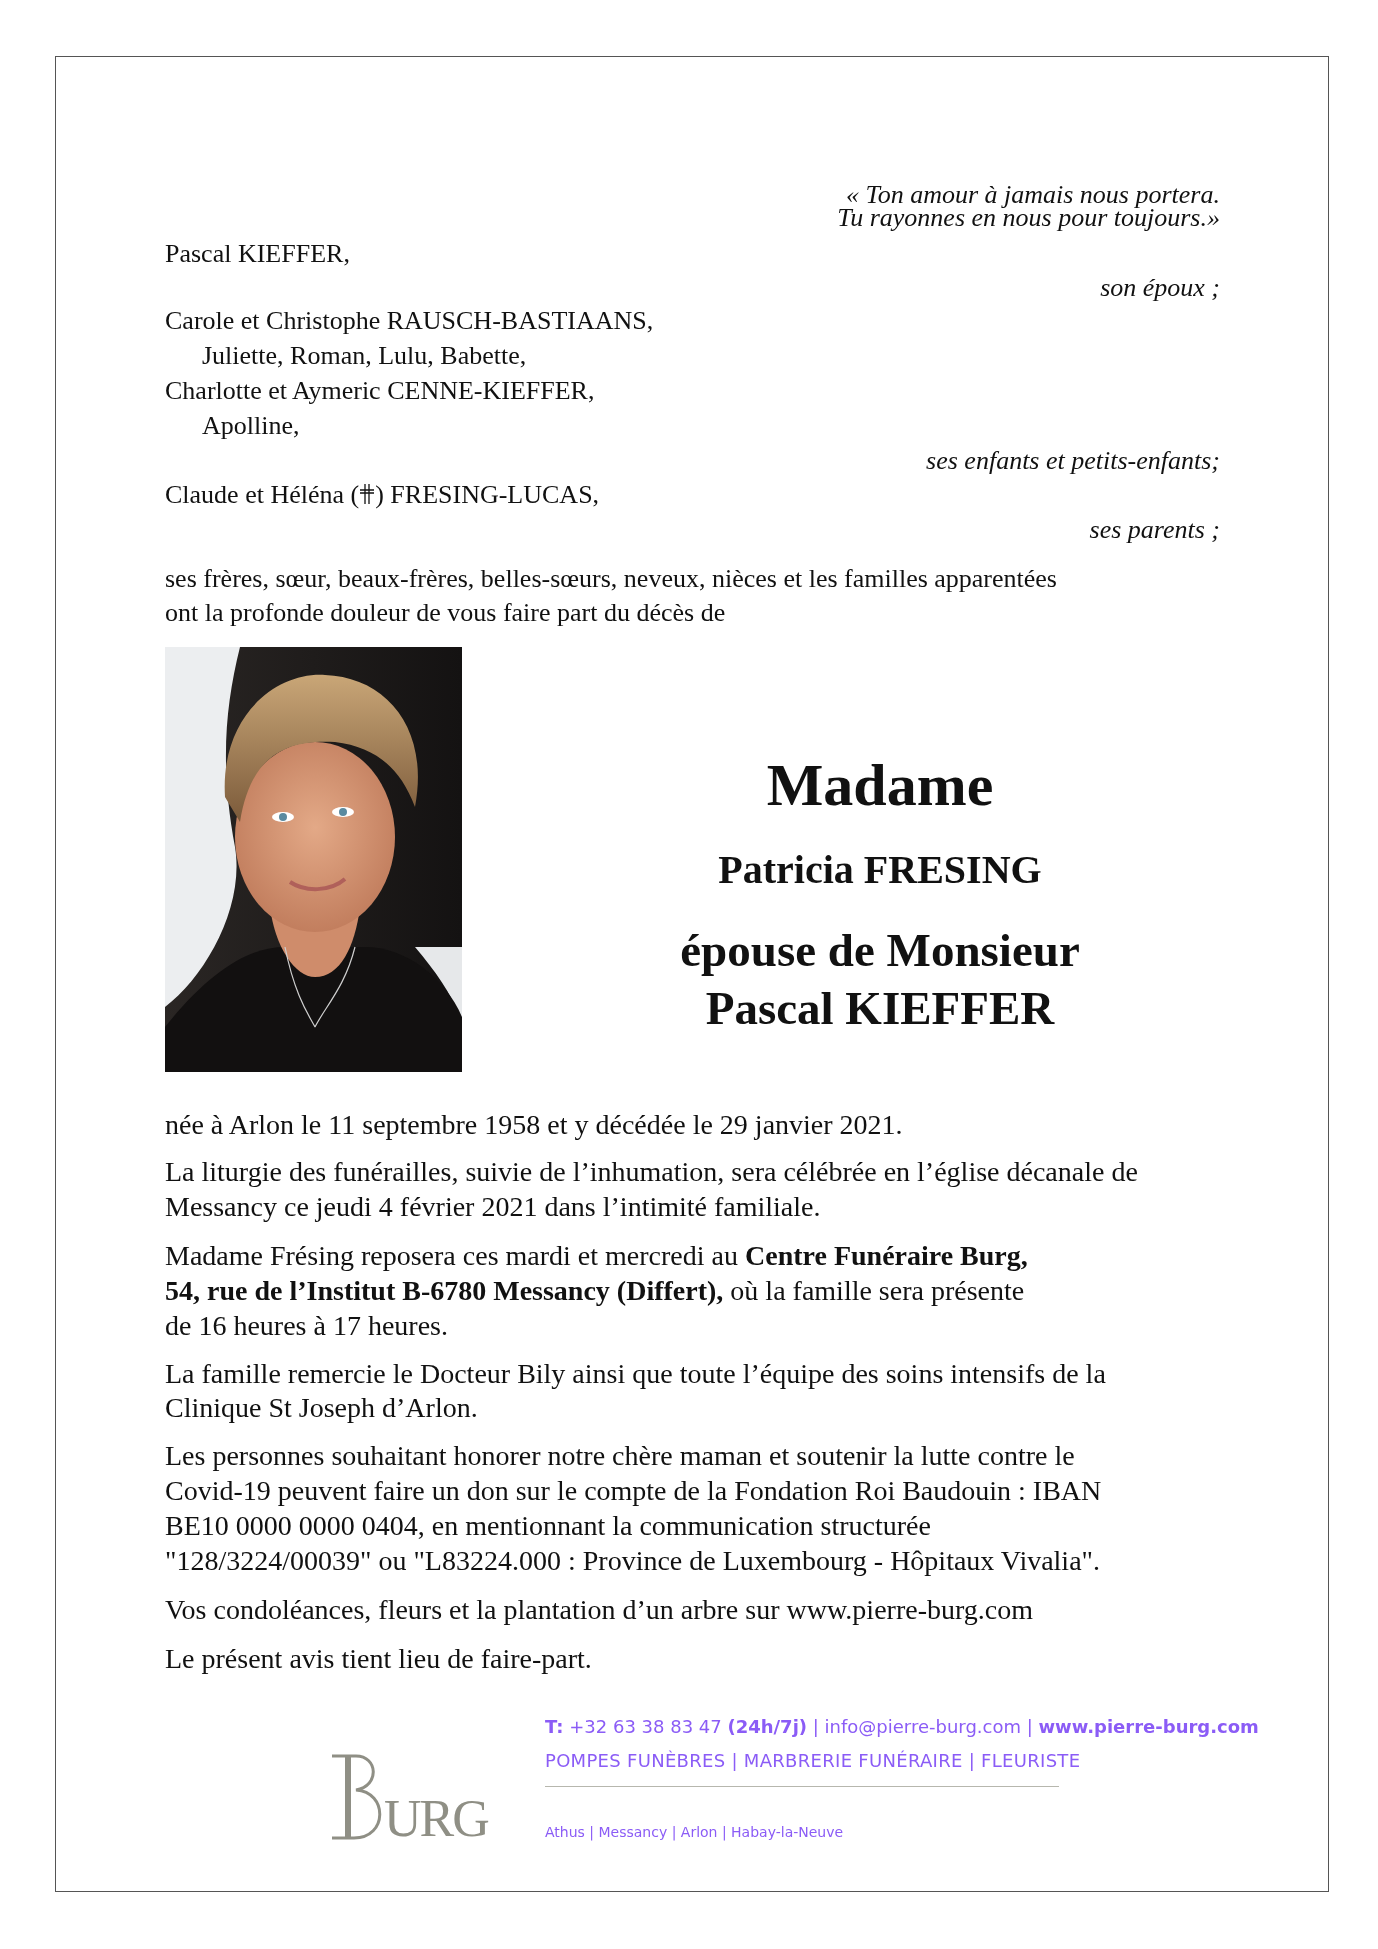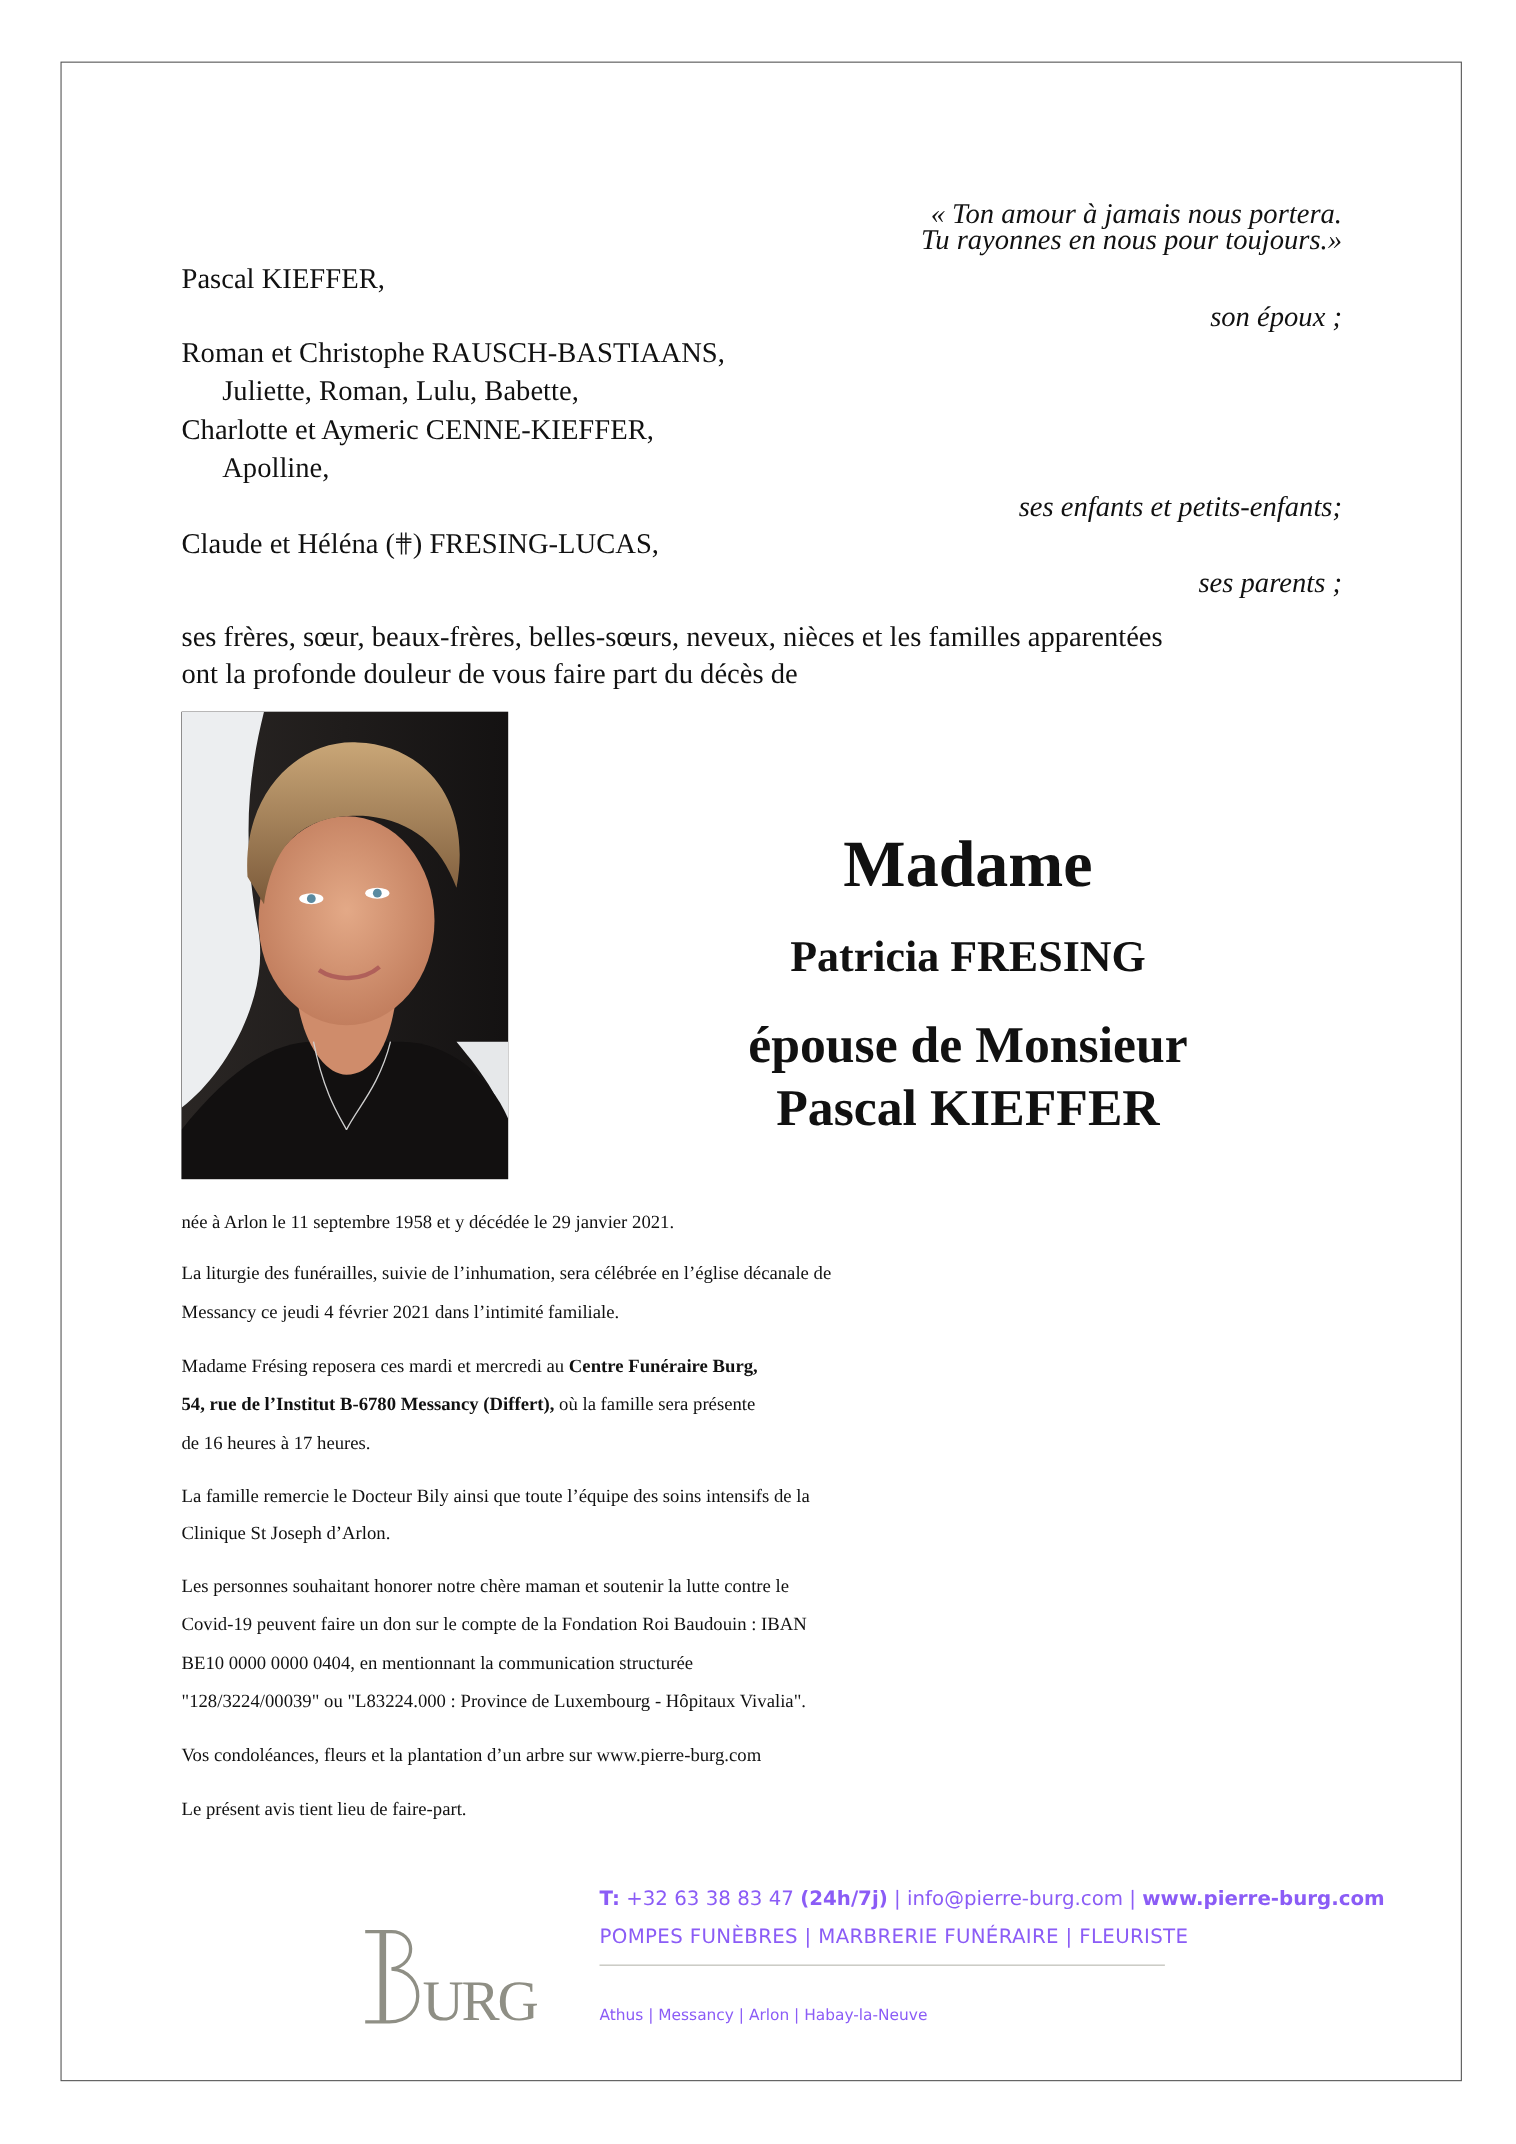--- a/index.html
+++ b/index.html
@@ -7,38 +7,38 @@
          font-family:"Liberation Serif", "DejaVu Serif", serif; color:#111; }
   .frame { position:absolute; left:55px; top:56px; width:1274px; height:1836px;
            border:1.5px solid #555; box-sizing:border-box; }
   .line { position:absolute; font-size:26px; line-height:30px; white-space:nowrap; }
   .left { left:165px; }
   .right { right:158px; text-align:right; font-style:italic; }
   .indent { left:202px;text-align:right; }
   .photo { position:absolute; left:165px; top:647px; width:297px; height:425px; overflow:hidden;
            background:#1b1a1a; }
   .name-block { position:absolute; left:560px; width:640px; text-align:center; font-weight:bold; white-space:nowrap; }
-  .para { position:absolute; left:165px; font-size:17px; line-height:35px; white-space:nowrap; }
+  .para { position:absolute; left:165px; font-size:28px; line-height:35px; white-space:nowrap;margin-top:14px; }
   .cross { display:inline-block; width:16px; height:22px; vertical-align:-2px; }
   .footer-logo { position:absolute; left:326px; top:1752px; width:170px; height:90px; }
   .footer-text { position:absolute; left:545px; font-family:"DejaVu Sans", "Liberation Sans", sans-serif; color:#8b5cf6; white-space:nowrap; }
   .footer-rule { position:absolute; left:545px; top:1786px; width:514px; height:1px; background:#b7b7ae; }
   b { font-weight:bold; }
 </style>
 </head>
 <body>
 
 <div class="frame"></div>
 
 <div class="line right" style="top:180px;">« Ton amour à jamais nous portera.</div>
 <div class="line right" style="top:203px;">Tu rayonnes en nous pour toujours.»</div>
 
 <div class="line left" style="top:239px;"> Pascal KIEFFER,</div>
 <div class="line right" style="top:273px;">son époux ;</div>
-<div class="line left" style="top:306px;"> Roman et Christophe RAUSCH-BASTIAANS,</div>
+<div class="line left" style="top:306px;"> Carole et Christophe RAUSCH-BASTIAANS,</div>
 <div class="line indent" style="top:341px;">Juliette, Roman, Lulu, Babette,</div>
 <div class="line left" style="top:376px;">Charlotte et Aymeric CENNE-KIEFFER,</div>
 <div class="line indent" style="top:411px;">Apolline,</div>
 <div class="line right" style="top:446px;">ses enfants et petits-enfants;</div>
 <div class="line left" style="top:480px;">
   <span>Claude et Héléna (</span><span class="cross"><svg width="16" height="22" viewBox="0 0 16 22">
         <path d="M6 1 V21 M10 1 V21 M1 7 H15 M1 10 H15" stroke="#111" stroke-width="1.3" fill="none"></path>
       </svg></span><span>) FRESING-LUCAS,</span>
 </div>
 <div class="line right" style="top:515px;">ses parents ;</div>

